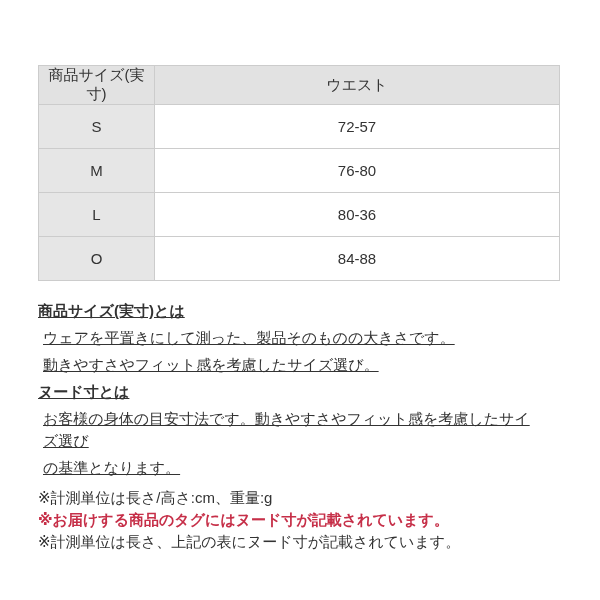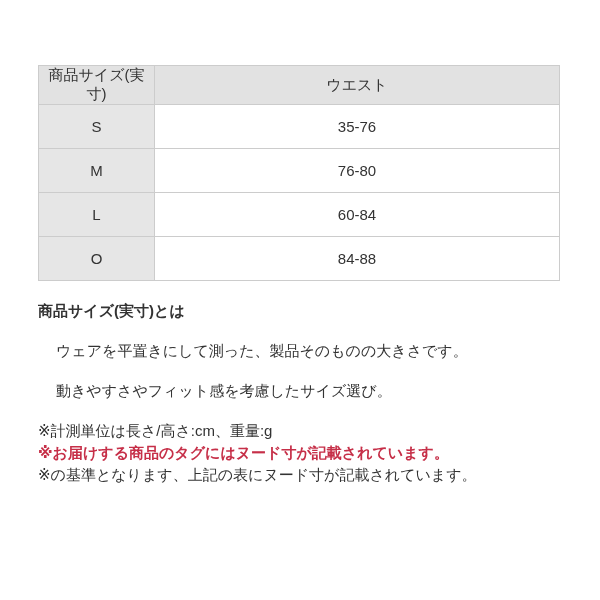--- a/index.html
+++ b/index.html
@@ -45,28 +45,28 @@
   table.size-table td.label-cell { background: var(--table-label-bg, #e6e6e6); }
   col.c-size  { width: 116px; }
   col.c-waist { width: 405px; }
 
   
   .text-block {
     margin-top: 19px;
     font-size: 15px;
     line-height: 22px;
   }
-  .section { margin: 0 0 5px 0; }
+  .section { margin: 0 0 5px 0; text-decoration: underline; }
   .section .heading {
     font-weight: bold;
     margin: 0;
     font-size: 15px;
     line-height: 22px;
   }
-  .section .line { margin: 18px; }
+  .section .line { margin: 5px; }
   .notes { margin-top: 8px; }
   .note { margin: 0; }
   .note.note-red {
     color: var(--note-highlight, #c62f48);
     font-weight: bold;
   }
 </style>
 </head>
 <body>
 
@@ -79,47 +79,52 @@
     </colgroup>
     <thead>
       <tr>
         <th>商品サイズ(実寸)</th>
         <th>ウエスト</th>
       </tr>
     </thead>
     <tbody>
       <tr>
         <td class="label-cell">S</td>
-        <td>35-76</td>
+        <td>72-57</td>
       </tr>
       <tr>
         <td class="label-cell">M</td>
         <td>76-80</td>
       </tr>
       <tr>
         <td class="label-cell">L</td>
-        <td>60-84</td>
+        <td>80-36</td>
       </tr>
       <tr>
         <td class="label-cell">O</td>
         <td>84-88</td>
       </tr>
     </tbody>
   </table>
 
   <div class="text-block">
 
     <div class="section">
       <p class="heading">商品サイズ(実寸)とは</p>
       <p class="line">ウェアを平置きにして測った、製品そのものの大きさです。</p>
       <p class="line">動きやすさやフィット感を考慮したサイズ選び。</p>
     </div>
 
+    <div class="section">
+      <p class="heading">ヌード寸とは</p>
+      <p class="line">お客様の身体の目安寸法です。動きやすさやフィット感を考慮したサイズ選び</p>
+      <p class="line">の基準となります。</p>
+    </div>
 
     <div class="notes">
       <p class="note">※計測単位は長さ/高さ:cm、重量:g</p>
       <p class="note note-red">※お届けする商品のタグにはヌード寸が記載されています。</p>
-      <p class="note">※の基準となります、上記の表にヌード寸が記載されています。</p>
+      <p class="note">※計測単位は長さ、上記の表にヌード寸が記載されています。</p>
     </div>
 
   </div>
 
 </div>
 
 </body></html>

